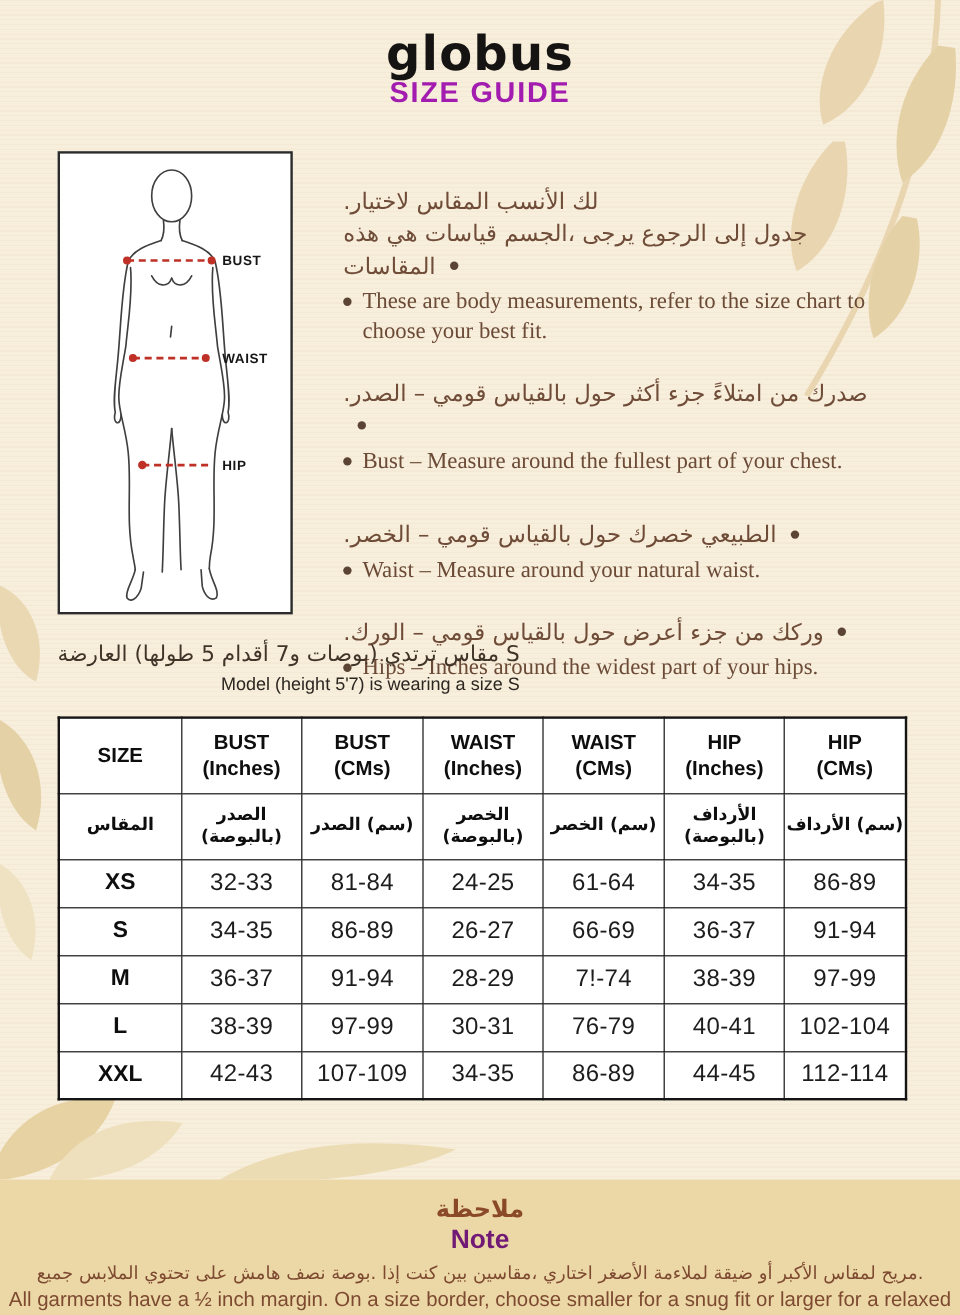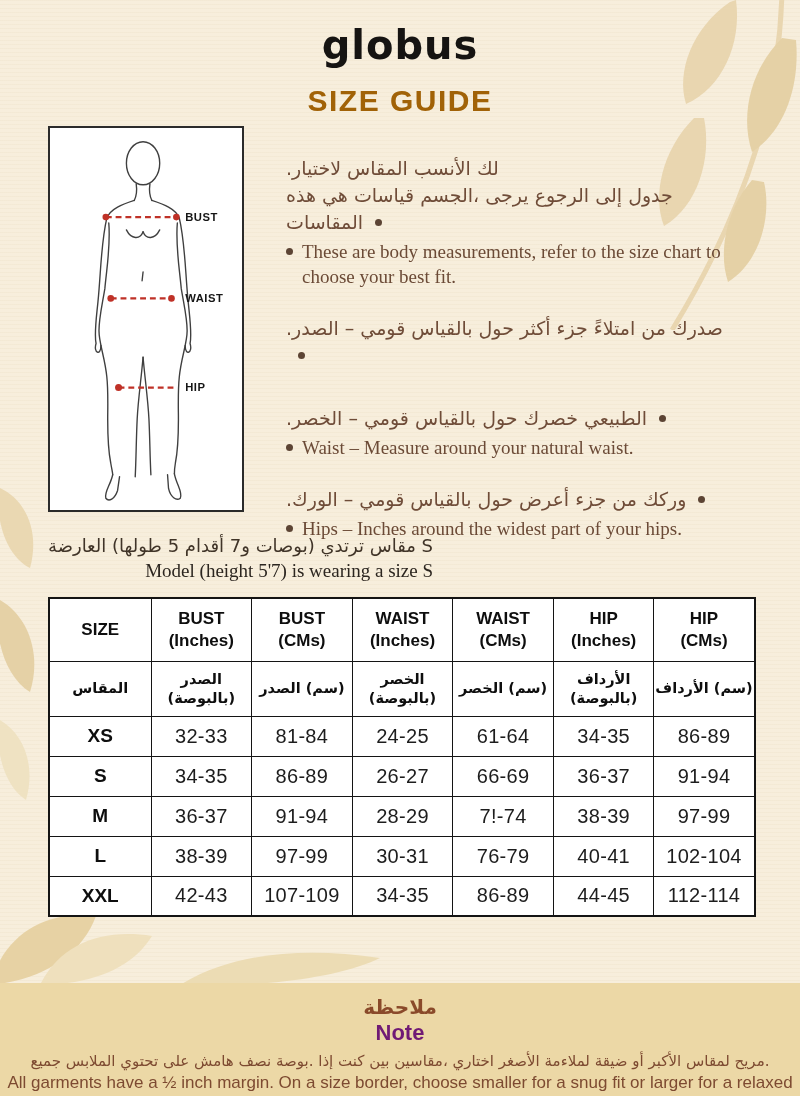--- a/index.html
+++ b/index.html
@@ -5,41 +5,41 @@
   html,body{margin:0;padding:0;}
   body{
     width:800px;height:1096px;position:relative;overflow:hidden;
     background:#f7eedc;
     background-image:repeating-linear-gradient(180deg, rgba(214,192,152,0.10) 0 1px, rgba(255,255,255,0) 1px 4px);
     font-family:"DejaVu Sans",sans-serif;
   }
   .deco{position:absolute;pointer-events:none;}
   .logo{position:absolute;top:22px;left:0;width:100%;text-align:center;
     font-family:"DejaVu Sans",sans-serif;font-weight:bold;font-size:40px;letter-spacing:1px;color:#161412;}
-  .size-guide{position:absolute;top:84px;left:0;width:100%;text-align:center;
-    font-family:"Liberation Sans",sans-serif;font-weight:bold;font-size:30px;letter-spacing:1.5px;color:#a16207;}
+  .size-guide{position:absolute;top:64px;left:0;width:100%;text-align:center;
+    font-family:"Liberation Sans",sans-serif;font-weight:bold;font-size:24px;letter-spacing:1.5px;color:#a21caf;}
   .figure-box{position:absolute;left:48px;top:126px;width:196px;height:386px;background:#ffffff;
     border:2px solid #2b2b2b;box-sizing:border-box;}
   .figure-box svg{display:block;width:100%;height:100%;}
 
   .bullets{position:absolute;left:286px;top:155px;width:450px;}
   .bullet-group{margin-bottom:26px;}
   .bullet-group:nth-of-type(2){margin-bottom:36px;}
   .bullet-group:nth-of-type(3){}
   .b-ar{color:#6f4c38;font-size:19px;line-height:27px;font-family:"DejaVu Sans",sans-serif;}
   .ar-line{display:block;text-align:left;}
   .dot{width:7px;height:7px;border-radius:50%;background:#5c4434;display:inline-block;}
   .dot-inline{margin-left:12px;vertical-align:middle;margin-bottom:2px;}
   .b-en{display:flex;align-items:flex-start;gap:9px;margin-top:3px;
     font-family:"Liberation Serif",serif;font-size:19px;line-height:25px;color:#6b4a36;}
   .dot-left{flex:none;margin-top:9px;}
 
   .model-note{position:absolute;left:48px;top:533px;text-align:right;}
   .model-ar{font-size:18px;line-height:25px;color:#403428;font-family:"DejaVu Sans",sans-serif;}
-  .model-en{font-size:19px;line-height:25px;color:#2c2620;font-family:Liberation Serif, serif;}
+  .model-en{font-size:15px;line-height:25px;color:#2c2620;font-family:Liberation Sans, sans-serif;}
 
   table.size-table{position:absolute;left:48px;top:597px;width:706px;border-collapse:collapse;table-layout:fixed;
     border:2.5px solid #141414;}
   .size-table td{border:1.5px solid #141414;background:#ffffff;text-align:center;vertical-align:middle;padding:0;}
   .tr-head-en{height:63px;}
   .tr-head-ar{height:55px;}
   .tr-data{height:40px;}
   .th-en{font-family:"Liberation Sans",sans-serif;font-weight:bold;font-size:17px;line-height:1.28;color:#0e0e0e;}
   .th-ar{font-family:"DejaVu Sans",sans-serif;font-weight:bold;font-size:14.5px;line-height:1.3;color:#0e0e0e;}
   .td-size{font-family:"Liberation Sans",sans-serif;font-weight:bold;font-size:19px;color:#0e0e0e;}
@@ -123,20 +123,24 @@
     </div>
     <div class="b-en">
         <span class="dot dot-left"></span>
         <span>These are body measurements, refer to the size chart to choose your best fit.</span>
       </div>
   </div>
   <div class="bullet-group">
     <div class="b-ar">
       <span class="ar-line"><span>‎.الصدر‎ ‎–‎ ‎قومي‎ ‎بالقياس‎ ‎حول‎ ‎أكثر‎ ‎جزء‎ ‎امتلاءً‎ ‎من‎ ‎صدرك‎</span><span class="dot dot-inline"></span></span>
     </div>
+    <div class="b-en">
+        <span class="dot dot-left"></span>
+        <span>Bust – Measure around the fullest part of your chest.</span>
+      </div>
   </div>
   <div class="bullet-group">
     <div class="b-ar">
       <span class="ar-line"><span>‎.الخصر‎ ‎–‎ ‎قومي‎ ‎بالقياس‎ ‎حول‎ ‎خصرك‎ ‎الطبيعي‎</span><span class="dot dot-inline"></span></span>
     </div>
     <div class="b-en">
         <span class="dot dot-left"></span>
         <span>Waist – Measure around your natural waist.</span>
       </div>
   </div>

